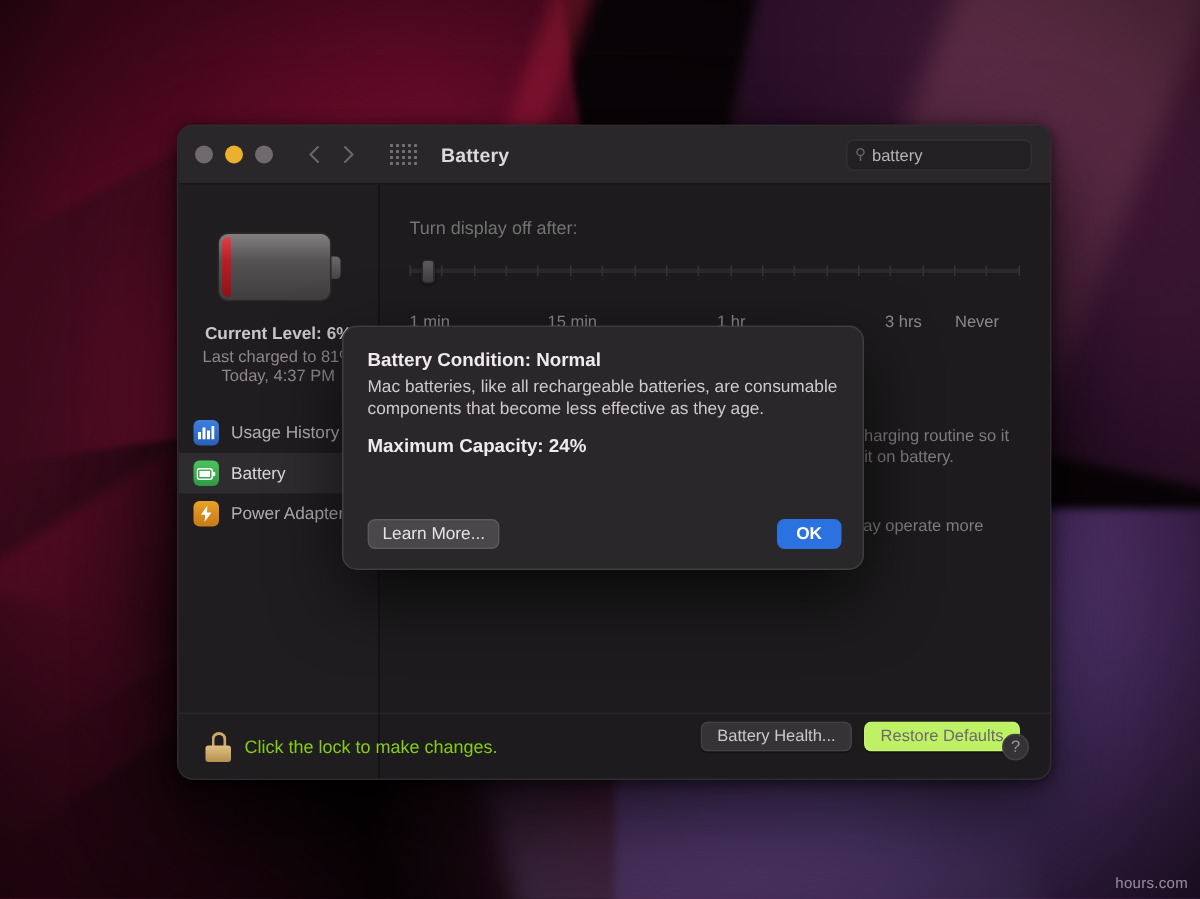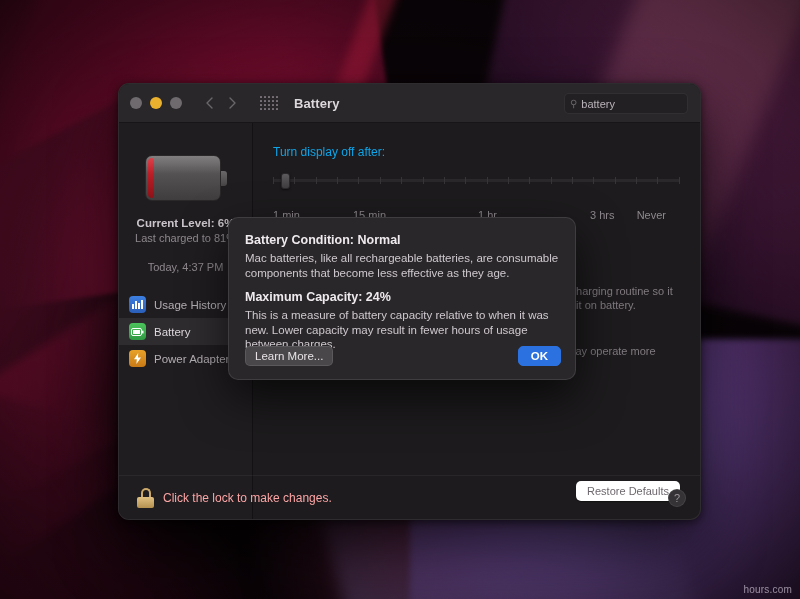--- a/index.html
+++ b/index.html
@@ -201,21 +201,21 @@
   #level-block { text-align: center; margin-top: 16px; padding: 0 6px; }
   #level-block .lvl {
     font-size: 11.5px; font-weight: bold; color: #cbc6cb;
     white-space: nowrap; overflow: hidden;
   }
   #level-block .sub {
     font-size: 11px; color: #8d888d; margin-top: 3px;
     white-space: nowrap; overflow: hidden;
   }
   #level-block .sub2 {
-    font-size: 11px; color: #8d888d; margin-top: 17px;
+    font-size: 11px; color: #8d888d; margin-top: 1px;
   }
 
   #side-list { margin-top: 18px; }
   .side-item {
     display: flex; align-items: center;
     height: 27px; padding: 0 8px 0 10px;
     gap: 8px;
   }
   .side-item.selected { background: rgba(255,255,255,.07); }
   .side-icon {
@@ -225,21 +225,21 @@
   }
   .ic-usage { background: linear-gradient(180deg,#3d7fe0,#2a5fba); }
   .ic-battery { background: linear-gradient(180deg,#4cc35c,#2e9a42); }
   .ic-power { background: linear-gradient(180deg,#e8a22a,#c87a15); }
   .ic-schedule { background: linear-gradient(180deg,#f2f0f0,#d6d2d2); }
   .side-label { font-size: 11.5px; color: #b3aeb3; white-space: nowrap; }
   .side-item.selected .side-label { color: #ddd8dd; }
 
   
   #content { flex: 1; padding: 22px 20px 0 20px; position: relative; min-width: 0; }
-  .field-label { font-size: 12px; color: #0ea5e9; }
+  .field-label { font-size: 12px; color: #737373; }
 
   #slider-wrap { margin-top: 14px; position: relative; height: 16px; }
   #slider-track {
     position: absolute; left: 0; right: 0; top: 6px; height: 3px;
     background: #2b282b; border-radius: 2px;
   }
   #slider-ticks {
     position: absolute; left: 0; right: 0; top: 4px; height: 7px;
     display: flex; justify-content: space-between;
   }
@@ -275,21 +275,21 @@
     display: flex; gap: 8px;
   }
   .gbtn {
     height: 20px; padding: 0 10px; border-radius: 5px;
     background: #363336; border: 1px solid rgba(255,255,255,.07);
     color: #ccc7cc; font-size: 11px;
     display: flex; align-items: center;
     font-family: "Liberation Sans", sans-serif;
     box-shadow: 0 1px 1px rgba(0,0,0,.35);
   }
-  .gbtn.disabled { color: #6d686d; background: #ffffff; margin-top: 32px; }
+  .gbtn.disabled { color: #6d686d; background: #bef264; }
 
   
   #footer {
     position: absolute; left: 0; right: 0; bottom: 0;
     height: 44px;
     display: flex; align-items: center;
     padding: 0 14px 0 18px;
     border-top: 1px solid rgba(255,255,255,.05);
   }
   #lock-icon { width: 17px; height: 20px; position: relative; flex: none; }
@@ -297,21 +297,21 @@
     position: absolute; left: 3.5px; top: 0;
     width: 10px; height: 11px;
     border: 2px solid #caa96a; border-bottom: none;
     border-radius: 6px 6px 0 0;
   }
   #lock-icon .bodyl {
     position: absolute; left: 0; bottom: 0;
     width: 17px; height: 11px; border-radius: 2px;
     background: linear-gradient(180deg,#e0c183,#b5914f);
   }
-  #lock-text { font-size: 12px; color: #fca5a5; margin-left: 9px; }
+  #lock-text { font-size: 12px; color: #84cc16; margin-left: 9px; }
   #help-btn {
     margin-left: auto;
     width: 18px; height: 18px; border-radius: 50%;
     background: #363336; border: 1px solid rgba(255,255,255,.08);
     color: #9a959a; font-size: 11px;
     display: flex; align-items: center; justify-content: center;
   }
 
   
   #dialog {
@@ -508,21 +508,21 @@
             <i></i>
             <i></i>
             <i></i>
             <i></i>
         </div>
         <div id="slider-knob"></div>
       </div>
 
       <div id="slider-labels">
         <span style="left:0">1 min</span>
-        <span style="left:80px">15 min</span>
+        <span style="left:92px">15 min</span>
         <span style="left:205px">1 hr</span>
         <span style="left:317px">3 hrs</span>
         <span style="right:14px">Never</span>
       </div>
 
       <div class="checkrow">
         <span class="cb on">✓</span>
         <span class="txt">Slightly dim the display while on battery power</span>
       </div>
 
@@ -536,20 +536,21 @@
 
       <div class="checkrow">
         <span class="cb on">✓</span>
         <span class="txt">
           <span>Enable Low Power Mode</span>
           <span class="desc">Reduce energy usage to increase battery life. Your Mac may operate more quietly.</span>
         </span>
       </div>
 
       <div id="bottom-buttons">
+        <div class="gbtn">Battery Health...</div>
         <div class="gbtn disabled">Restore Defaults</div>
       </div>
     </div>
 
     <div id="footer">
       <span id="lock-icon">
         <span class="shackle"></span>
         <span class="bodyl"></span>
       </span>
       <span id="lock-text">Click the lock to make changes.</span>
@@ -557,19 +558,18 @@
     </div>
 
   </div>
 </div>
 
 <div id="dialog">
   <h3>Battery Condition: Normal</h3>
   <p>Mac batteries, like all rechargeable batteries, are consumable components that become less effective as they age.</p>
   <div class="gap"></div>
   <h3>Maximum Capacity: 24%</h3>
-  <p>This is a measure of battery capacity relative to when it was new. Lower capacity may result in fewer hours of usage between charges.</p>
 
   <div id="dialog-buttons">
     <div id="learn-more-button">Learn More...</div>
     <div id="ok-button">OK</div>
   </div>
 </div>
 
 </body></html>

